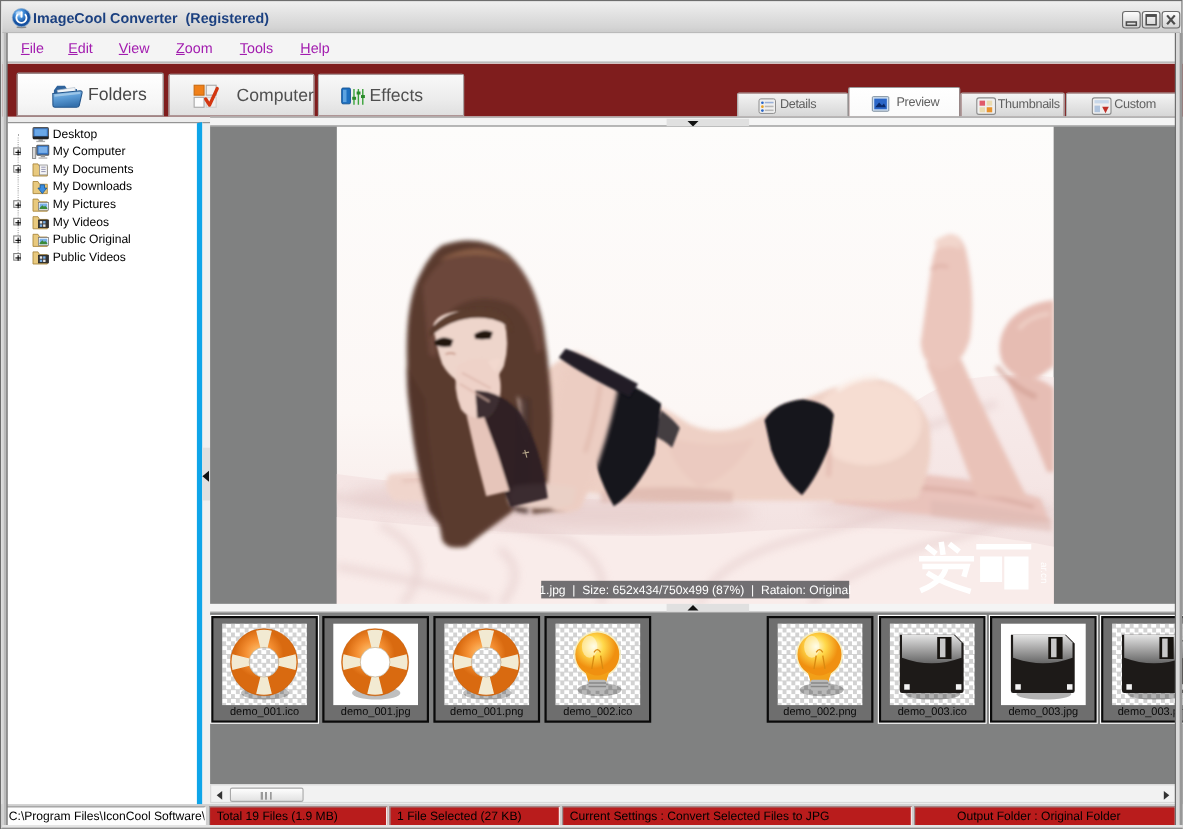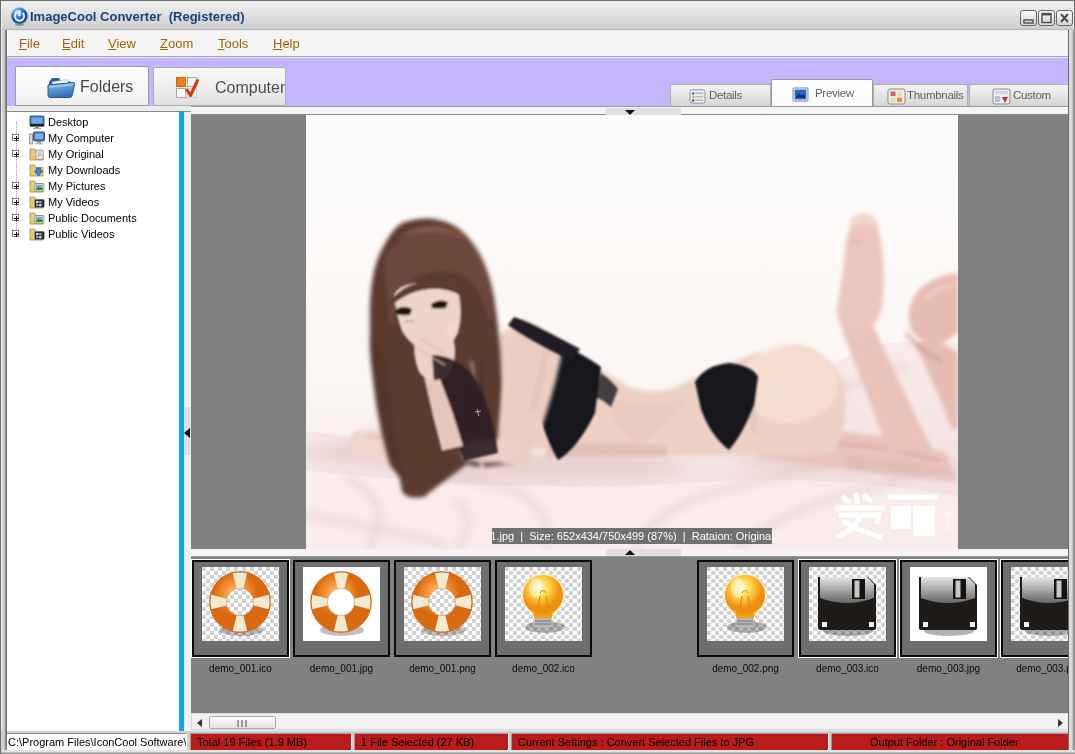--- a/index.html
+++ b/index.html
@@ -13,26 +13,26 @@
   background:linear-gradient(#efefef,#e2e2e2 40%,#d4d4d4 85%,#cccccc);
   border-bottom:1px solid #bababa; }
 #appicon { position:absolute; left:8px; top:5px; width:19px; height:19px; }
 #title { position:absolute; left:28px; top:7px; font-size:13px; font-weight:bold; color:#1b4080; }
 .winbtn { position:absolute; top:8px; width:17px; height:16px; border:1px solid #6a6a6a; border-radius:3px;
   background:linear-gradient(#fdfdfd,#e4e4e4 55%,#d6d6d6); }
 #btnmin { left:1018px; } #btnmax { left:1036px; } #btncls { left:1054px; }
 .winbtn svg { position:absolute; left:0; top:0; }
 
 #menubar { position:absolute; left:1px; top:30px; width:1071px; height:26px; background:#f4f4f4;
-  border-bottom:1px solid #a4a4a4; font-size:13px; color:#a16207; }
+  border-bottom:1px solid #a4a4a4; font-size:13px; color:#a21caf; }
 .mi { position:absolute; top:5px; }
 .mi u { text-decoration:underline; }
 
 #toolbar { position:absolute; left:1px; top:57px; width:1073px; height:48px;
-  background:#c4b5fd; }
+  background:#7f1d1d; }
 .bigtab { position:absolute; top:9px; height:39px; border:1px solid #aeaeae; border-radius:2px 2px 0 0;
   background:linear-gradient(#f8f8f8,#ececec 60%,#e0e0e0); color:#4f4f4f; font-size:16px; }
 .bigtab.active { background:linear-gradient(#ffffff,#f6f6f6 70%,#efefef); border-color:#9a9a9a; height:40px; top:8px; color:#474747;}
 .bigtab span { position:absolute; top:11px; }
 .smalltab { position:absolute; height:23px; top:26px; border:1px solid #b0b0b0; border-radius:2px 2px 0 0;
   background:linear-gradient(#f4f4f4,#e2e2e2 60%,#d6d6d6); color:#606060; font-size:11.5px; letter-spacing:-0.3px; white-space:nowrap;}
 .smalltab.active { top:21px; height:28px; background:linear-gradient(#ffffff,#fafafa); border-color:#9a9a9a; }
 .smalltab span { position:absolute; top:4px; }
 .smalltab.active span { top:7px; }
 
@@ -59,21 +59,21 @@
 #photo { position:absolute; left:115px; top:0; width:668px; height:434px; }
 #botsplit { position:absolute; left:0; top:443px; width:878px; height:8px; background:#f4f4f4; border-bottom:1px solid #9a9a9a;}
 #botgrab { position:absolute; left:415px; top:0px; width:75px; height:7px; background:#e0e0e0; }
 #botarrow { position:absolute; left:434px; top:1px; width:0; height:0; border-left:5px solid transparent; border-right:5px solid transparent; border-bottom:5px solid #111; }
 #thumbstrip { position:absolute; left:0; top:451px; width:878px; height:156px; background:#808181; }
 .cell { position:absolute; top:3px; width:97px; height:97px; background:#6e6e6e; border:2px solid #0a0a0a; }
 .cellimg { position:absolute; left:8px; top:5px; width:77px; height:74px; }
 .cell.sel { outline:1px solid #fff; }
 .checker { background-image:conic-gradient(#fff 90deg,#d2d2d2 90deg 180deg,#fff 180deg 270deg,#d2d2d2 270deg); background-size:8px 8px; }
 .whitebg { background:#fff; }
-.cellname { position:absolute; left:0; width:93px; top:80px; text-align:center; font-size:10px; color:#0a0a0a;margin-top:21px; }
+.cellname { position:absolute; left:0; width:93px; top:80px; text-align:center; font-size:10px; color:#0a0a0a; }
 .cellimg svg { position:absolute; left:2px; top:1px; }
 
 #hscroll { position:absolute; left:0; top:607px; width:878px; height:17px; background:#f2f2f2; border:1px solid #d8d8d8; }
 .harrow { position:absolute; top:5px; width:0; height:0; border-top:4px solid transparent; border-bottom:4px solid transparent; }
 #hthumb { position:absolute; left:17px; top:2px; width:67px; height:13px; background:linear-gradient(#fefefe,#e2e2e2); border:1px solid #a8a8a8; border-radius:2px; }
 #hthumb:before { content:""; position:absolute; left:27px; top:3px; width:10px; height:7px; background:linear-gradient(90deg,#9a9a9a 0 2px,transparent 2px 4px,#9a9a9a 4px 6px,transparent 6px 8px,#9a9a9a 8px 10px); }
 
 #pathbox { position:absolute; left:2px; top:732px; width:184px; height:19px; background:#fdfdfd; z-index:20;
   border:1px solid; border-color:#8a8a8a #fdfdfd #fdfdfd #8a8a8a; font-size:11px; color:#000; padding:2px 0 0 4px; white-space:nowrap; overflow:hidden;}
 .seg { position:absolute; top:732px; height:19px; background:#b91c1c; z-index:20; border:1px solid; border-color:#9a9a9a #fdfdfd #fdfdfd #9a9a9a;
@@ -143,20 +143,33 @@
     <div class="bigtab" style="left:151px; width:133px;">
       <svg style="position:absolute;left:20px;top:7px" width="28" height="26" viewBox="0 0 28 26">
         <rect x="2.5" y="2.5" width="9" height="9" fill="#f08019" stroke="#c86a10" stroke-width="1"></rect>
         <rect x="13.5" y="2.5" width="9" height="9" fill="#f2f2f2" stroke="#a8a8a8" stroke-width="1"></rect>
         <rect x="2.5" y="13.5" width="9" height="9" fill="#fcfcfc" stroke="#a8a8a8" stroke-width="1"></rect>
         <rect x="13.5" y="13.5" width="9" height="9" fill="#f2f2f2" stroke="#b8b8b8" stroke-width="1" opacity="0.5"></rect>
         <path d="M13 15 L16.5 20.5 L23.5 5.5" fill="none" stroke="#d33711" stroke-width="3" stroke-linecap="round" stroke-linejoin="round"></path>
       </svg>
       <span style="left:61px">Computer</span>
     </div>
+    <div class="bigtab" style="left:287px; width:133px;">
+      <svg style="position:absolute;left:19px;top:7px" width="24" height="26" viewBox="0 0 30 26">
+        <rect x="2" y="3" width="10" height="18" rx="1.5" fill="#1d6fc0" stroke="#11508f"></rect>
+        <rect x="3.5" y="5" width="4" height="14" fill="#5da3e0"></rect>
+        <line x1="16" y1="4" x2="16" y2="22" stroke="#3aa33a" stroke-width="1.6"></line>
+        <line x1="21" y1="4" x2="21" y2="22" stroke="#3aa33a" stroke-width="1.6"></line>
+        <line x1="26" y1="4" x2="26" y2="22" stroke="#3aa33a" stroke-width="1.6"></line>
+        <rect x="14" y="13" width="4.4" height="3.4" fill="#2a8a2a"></rect>
+        <rect x="19" y="7" width="4.4" height="3.4" fill="#2a8a2a"></rect>
+        <rect x="24" y="11" width="4.4" height="3.4" fill="#2a8a2a"></rect>
+      </svg>
+      <span style="left:46px">Effects</span>
+    </div>
     <div class="smalltab" style="left:668px; width:101px;">
       <svg style="position:absolute;left:18px;top:4px" width="17" height="15" viewBox="0 0 19 17">
         <rect x="1" y="1" width="17" height="15" rx="2" fill="#efefef" stroke="#8a8a8a"></rect>
         <circle cx="4.5" cy="5" r="1.4" fill="#2a66c8"></circle>
           <rect x="7" y="4" width="9" height="1.6" fill="#9ab0d8"></rect>
         <circle cx="4.5" cy="9" r="1.4" fill="#e8a020"></circle>
           <rect x="7" y="8" width="9" height="1.6" fill="#b8b8b8"></rect>
         <circle cx="4.5" cy="13" r="1.4" fill="#2a66c8"></circle>
           <rect x="7" y="12" width="9" height="1.6" fill="#b8b8b8"></rect>
       </svg>
@@ -216,21 +229,21 @@
     </div>
     <div class="trow" style="top:34px; width:182px;">
         <span class="plus"></span>
       <svg class="ticon" viewBox="0 0 16 16">
           <path d="M1 4 L1 14 L14 14 L14 5.5 L7 5.5 L5.5 3 L1 3 Z" fill="#e8c97e" stroke="#a8863c" stroke-width="0.8"></path>
           <rect x="7" y="4" width="7" height="9" fill="#f5f5f5" stroke="#888" stroke-width="0.7"></rect>
           <line x1="8.5" y1="6" x2="12.5" y2="6" stroke="#88a" stroke-width="0.8"></line>
           <line x1="8.5" y1="8" x2="12.5" y2="8" stroke="#88a" stroke-width="0.8"></line>
           <line x1="8.5" y1="10" x2="12.5" y2="10" stroke="#88a" stroke-width="0.8"></line>
         </svg>
-      <span class="lbl">My Original</span>
+      <span class="lbl">My Documents</span>
     </div>
     <div class="trow" style="top:50px; width:182px;">
       <svg class="ticon" viewBox="0 0 16 16">
           <path d="M1 4 L1 14 L14 14 L14 5.5 L7 5.5 L5.5 3 L1 3 Z" fill="#e8c97e" stroke="#a8863c" stroke-width="0.8"></path>
           <path d="M7.5 6 L11.5 6 L11.5 9 L13.5 9 L9.5 14 L5.5 9 L7.5 9 Z" fill="#3b8de0" stroke="#1a5a9a" stroke-width="0.8"></path>
         </svg>
       <span class="lbl">My Downloads</span>
     </div>
     <div class="trow" style="top:66px; width:182px;">
         <span class="plus"></span>
@@ -255,21 +268,21 @@
       <span class="lbl">My Videos</span>
     </div>
     <div class="trow" style="top:98px; width:182px;">
         <span class="plus"></span>
       <svg class="ticon" viewBox="0 0 16 16">
           <path d="M1 4 L1 14 L14 14 L14 5.5 L7 5.5 L5.5 3 L1 3 Z" fill="#e8c97e" stroke="#a8863c" stroke-width="0.8"></path>
           <rect x="6" y="6" width="9" height="7" fill="#fff" stroke="#777" stroke-width="0.7"></rect>
           <rect x="7" y="7" width="7" height="5" fill="#7ab0e8"></rect>
           <path d="M7 11 L9.5 8.5 L11 10 L12 9 L14 11 L14 12 L7 12 Z" fill="#3a8a3a"></path>
         </svg>
-      <span class="lbl">Public Documents</span>
+      <span class="lbl">Public Original</span>
     </div>
     <div class="trow" style="top:114px; width:182px;">
         <span class="plus"></span>
       <svg class="ticon" viewBox="0 0 16 16">
           <path d="M1 4 L1 14 L14 14 L14 5.5 L7 5.5 L5.5 3 L1 3 Z" fill="#e8c97e" stroke="#a8863c" stroke-width="0.8"></path>
           <rect x="6" y="6" width="9" height="7" fill="#333" stroke="#222" stroke-width="0.7"></rect>
           <rect x="7.2" y="7" width="2.2" height="2.2" fill="#e8e8e8"></rect>
           <rect x="10.2" y="7" width="2.2" height="2.2" fill="#7ab0e8"></rect>
           <rect x="7.2" y="10" width="2.2" height="2.2" fill="#7ab0e8"></rect>
           <rect x="10.2" y="10" width="2.2" height="2.2" fill="#e8e8e8"></rect>

